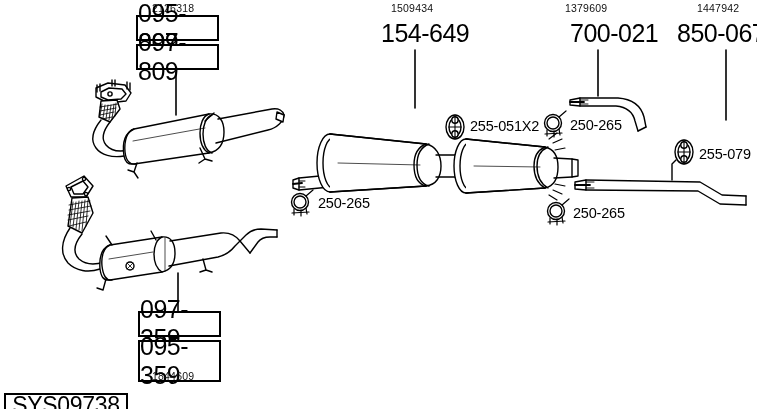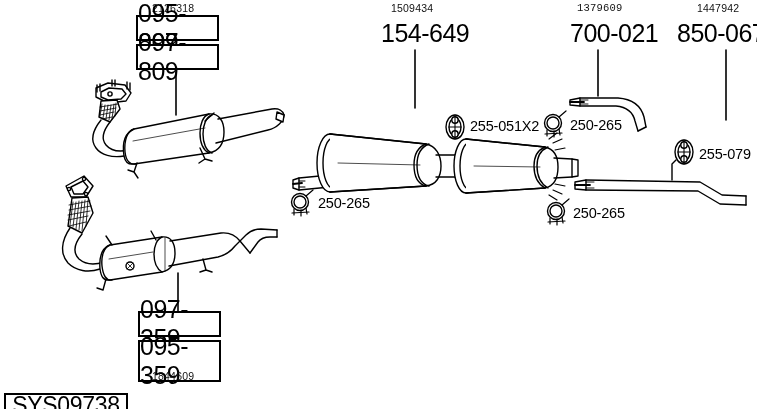--- a/index.html
+++ b/index.html
@@ -318,21 +318,21 @@
     </g>
   </svg>
 
   <div class="lbl ref-num" style="left:152px; top:3px;">2126318</div>
   <div class="code-box" style="left:136px; top:15px; width:83px; height:26px;">095-809</div>
   <div class="code-box" style="left:136px; top:44px; width:83px; height:26px;">097-809</div>
 
   <div class="lbl ref-num" style="left:391px; top:3px;">1509434</div>
   <div class="code-plain" style="left:381px; top:21px;">154-649</div>
 
-  <div class="lbl ref-num" style="left:577px; top:3px;font-family:Liberation Mono, monospace;">1379609</div>
+  <div class="lbl ref-num" style="left:565px; top:3px;">1379609</div>
   <div class="code-plain" style="left:570px; top:21px;">700-021</div>
 
   <div class="lbl ref-num" style="left:697px; top:3px;">1447942</div>
   <div class="code-plain" style="left:677px; top:21px;">850-067</div>
 
   <div class="code-box" style="left:138px; top:311px; width:83px; height:26px;">097-359</div>
   <div class="code-box" style="left:138px; top:340px; width:83px; height:42px;">095-359</div>
   <div class="lbl ref-num" style="left:152px; top:371px;">1844609</div>
 
   <div class="acc-lbl" style="left:470px; top:119px;">255-051X2</div>

